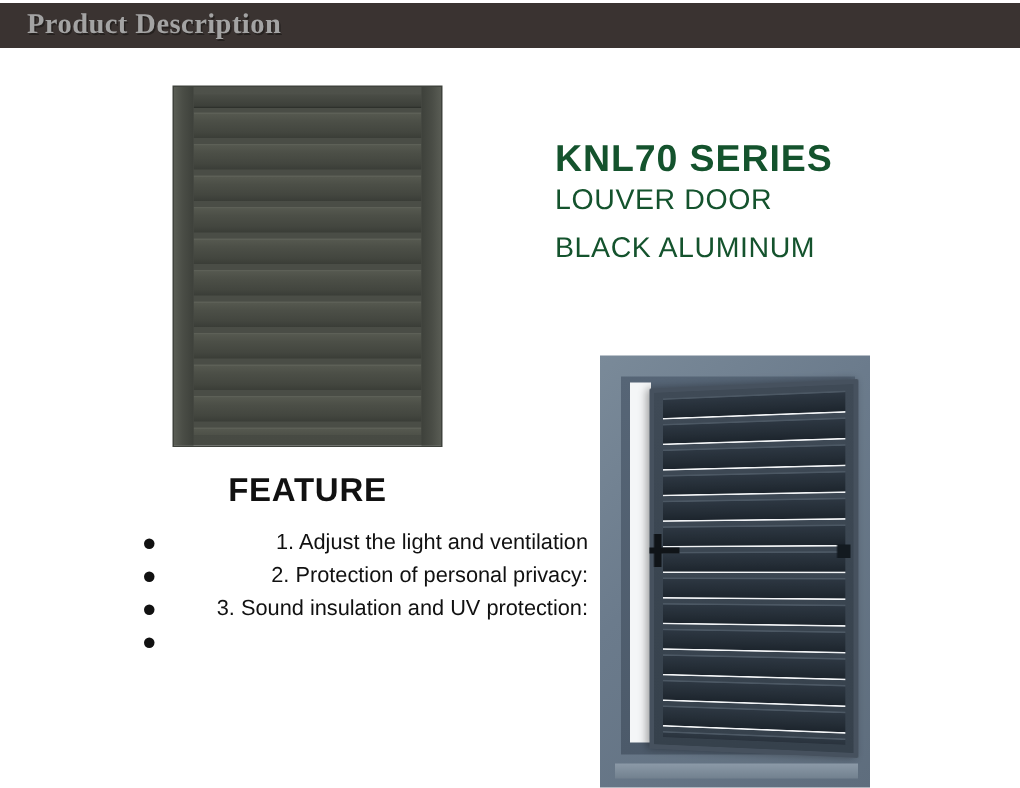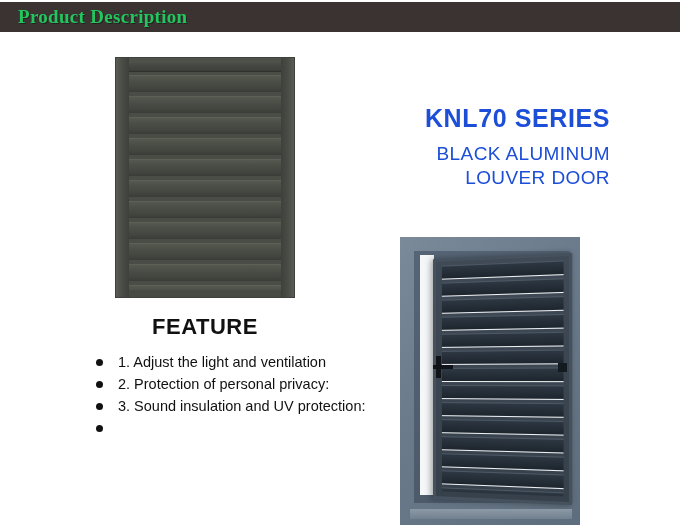--- a/index.html
+++ b/index.html
@@ -18,21 +18,21 @@
     position: absolute;
     left: 0;
     top: 2px;
     width: 680px;
     height: 30px;
     background: #3a3331;
     display: flex;
     align-items: center;
   }
   .header-title {
-    color: #22c55e;
+    color: #a3a3a3;
     font-family: "Liberation Serif", serif;
     font-weight: bold;
     font-size: 19px;
     letter-spacing: 0.3px;
     padding-left: 18px;
     text-shadow: 1px 1px 0 rgba(0,0,0,0.35);
   }
 
   
   .louver-photo {
@@ -78,24 +78,24 @@
     height: 9px;
     background: linear-gradient(180deg, #4a4d46 0%, #3c3f39 100%);
     border-bottom: 1px solid #2e312c;
     margin-bottom: 3px;
   }
 
   
   .title-block {
     position: absolute;
     left: 370px;
-    top: 104px;
+    top: 92px;
     width: 240px;
-    text-align: right;
-    color: #1d4ed8;
+    text-align: left;
+    color: #14532d;
   }
   .title-main {
     font-size: 25px;
     font-weight: bold;
     letter-spacing: 0.6px;
     line-height: 1.18;
   }
   .title-sub {
     font-size: 19px;
     font-weight: normal;
@@ -218,20 +218,21 @@
     width: 300px;
     list-style: none;
   }
   .feature-item {
     position: relative;
     padding-left: 26px;
     font-size: 14.5px;
     line-height: 21px;
     color: #111111;
     margin-bottom: 1px;
+    text-align: right;
   }
   .feature-bullet {
     position: absolute;
     left: 4px;
     top: 7px;
     width: 7px;
     height: 7px;
     border-radius: 50%;
     background: #111111;
   }
@@ -256,22 +257,22 @@
     <div class="slat"></div>
     <div class="slat"></div>
     <div class="slat"></div>
     <div class="slat"></div>
 
   </div>
 </div>
 
 <div class="title-block">
   <div class="title-main">KNL70 SERIES</div>
+  <div class="title-sub" style="margin-top:0">LOUVER DOOR</div>
   <div class="title-sub">BLACK ALUMINUM</div>
-  <div class="title-sub" style="margin-top:0">LOUVER DOOR</div>
 </div>
 
 <div class="door-photo">
   <div class="door-opening"></div>
   <div class="door-light-gap"></div>
   <div class="door-leaf">
     <div class="door-leaf-inner">
       <div class="door-slat"></div>
       <div class="door-slat"></div>
       <div class="door-slat"></div>

